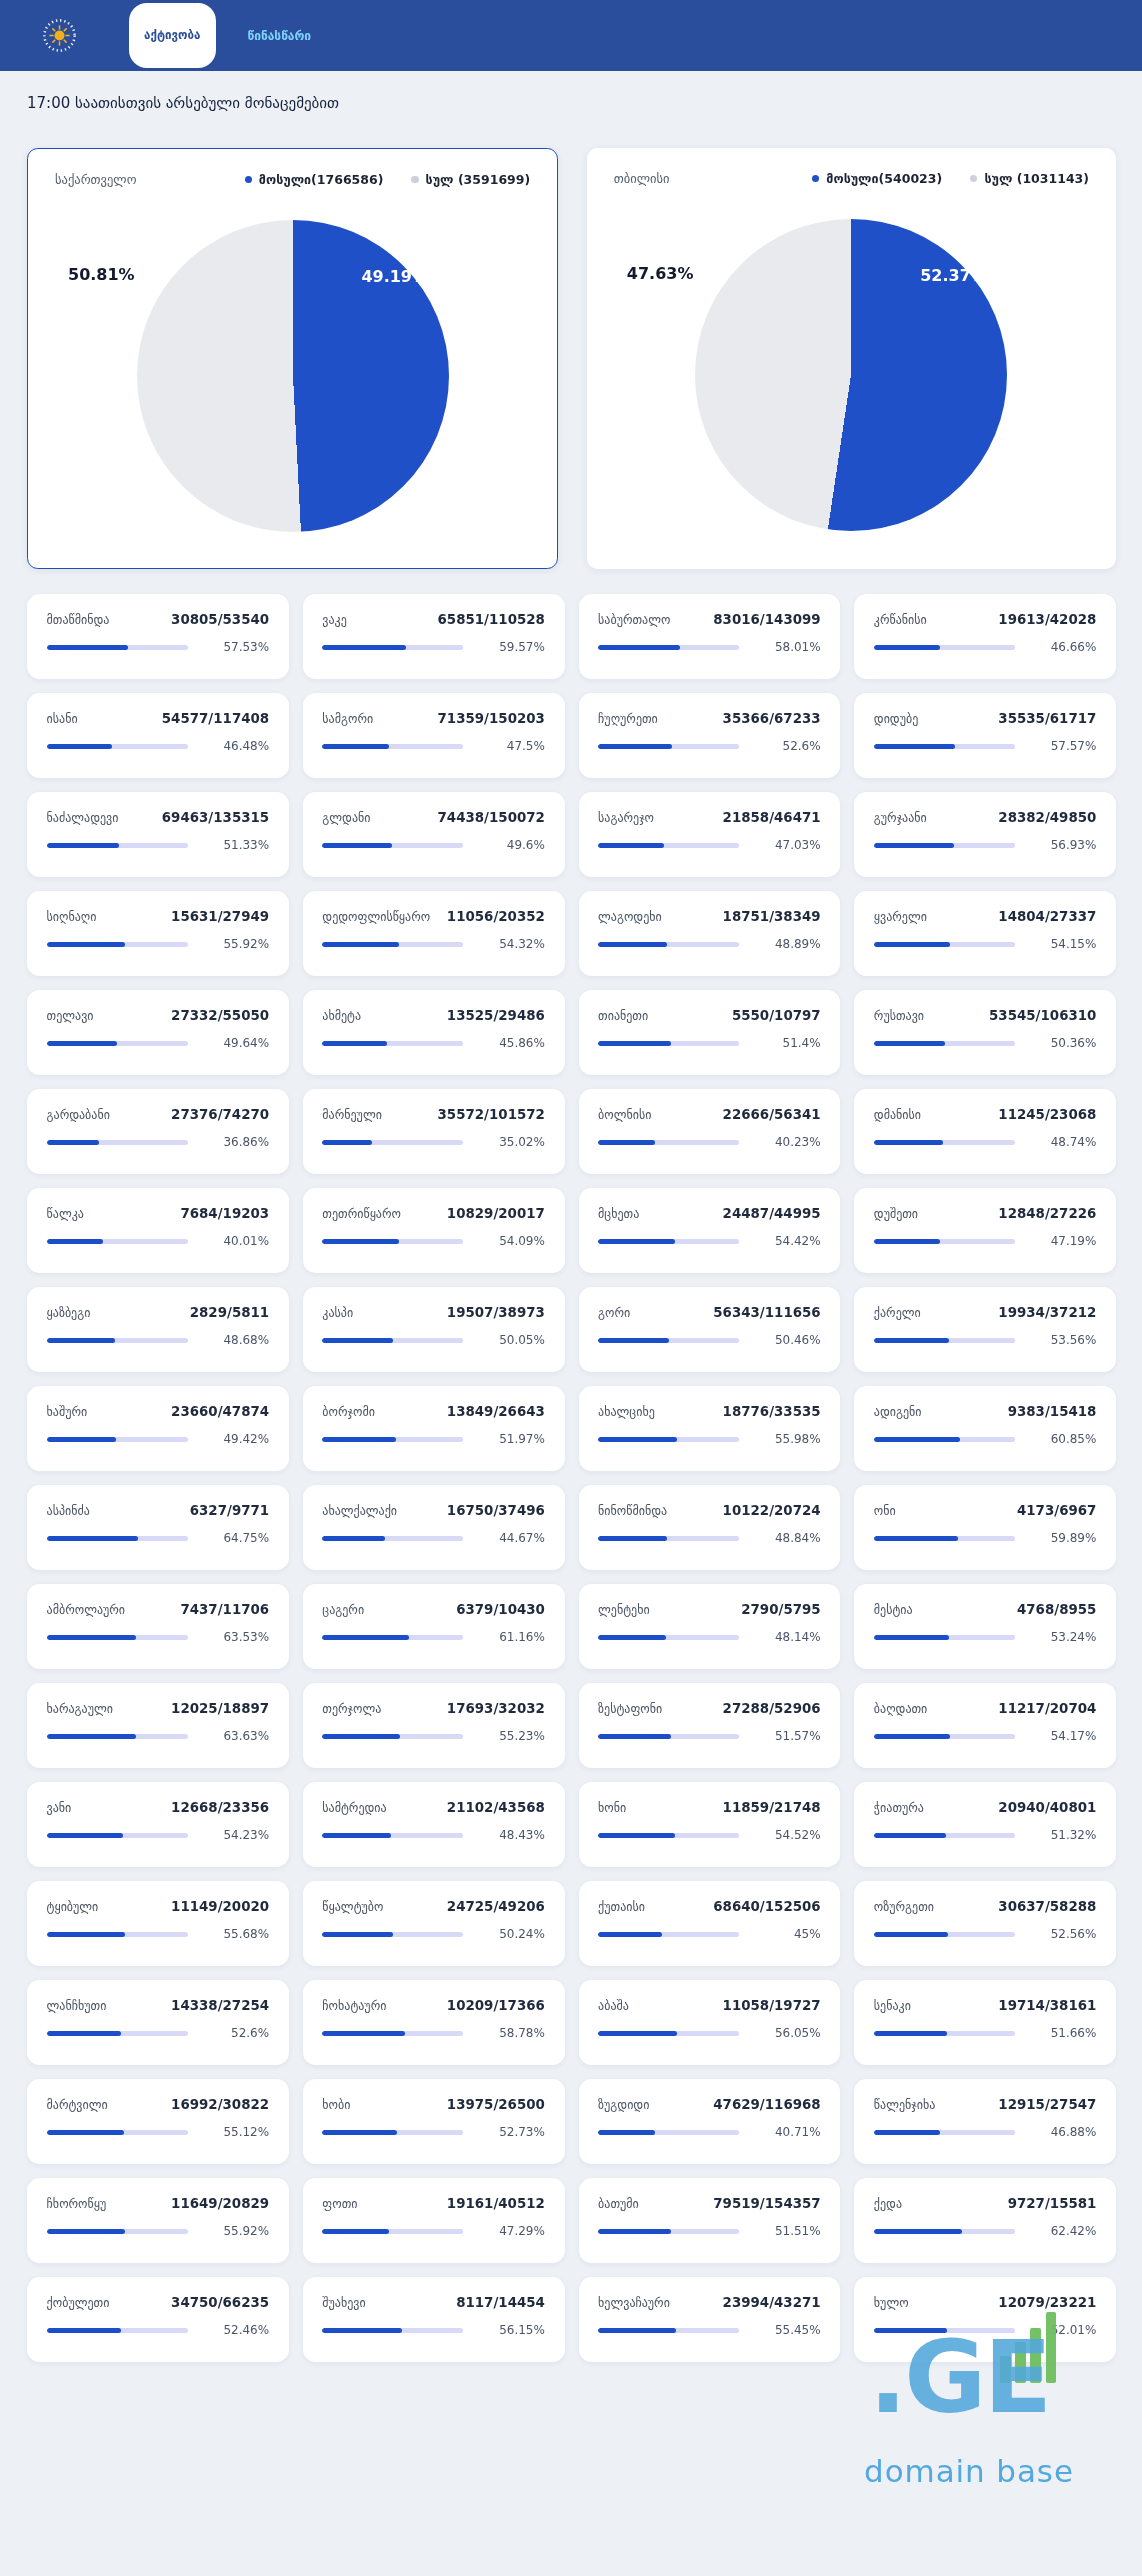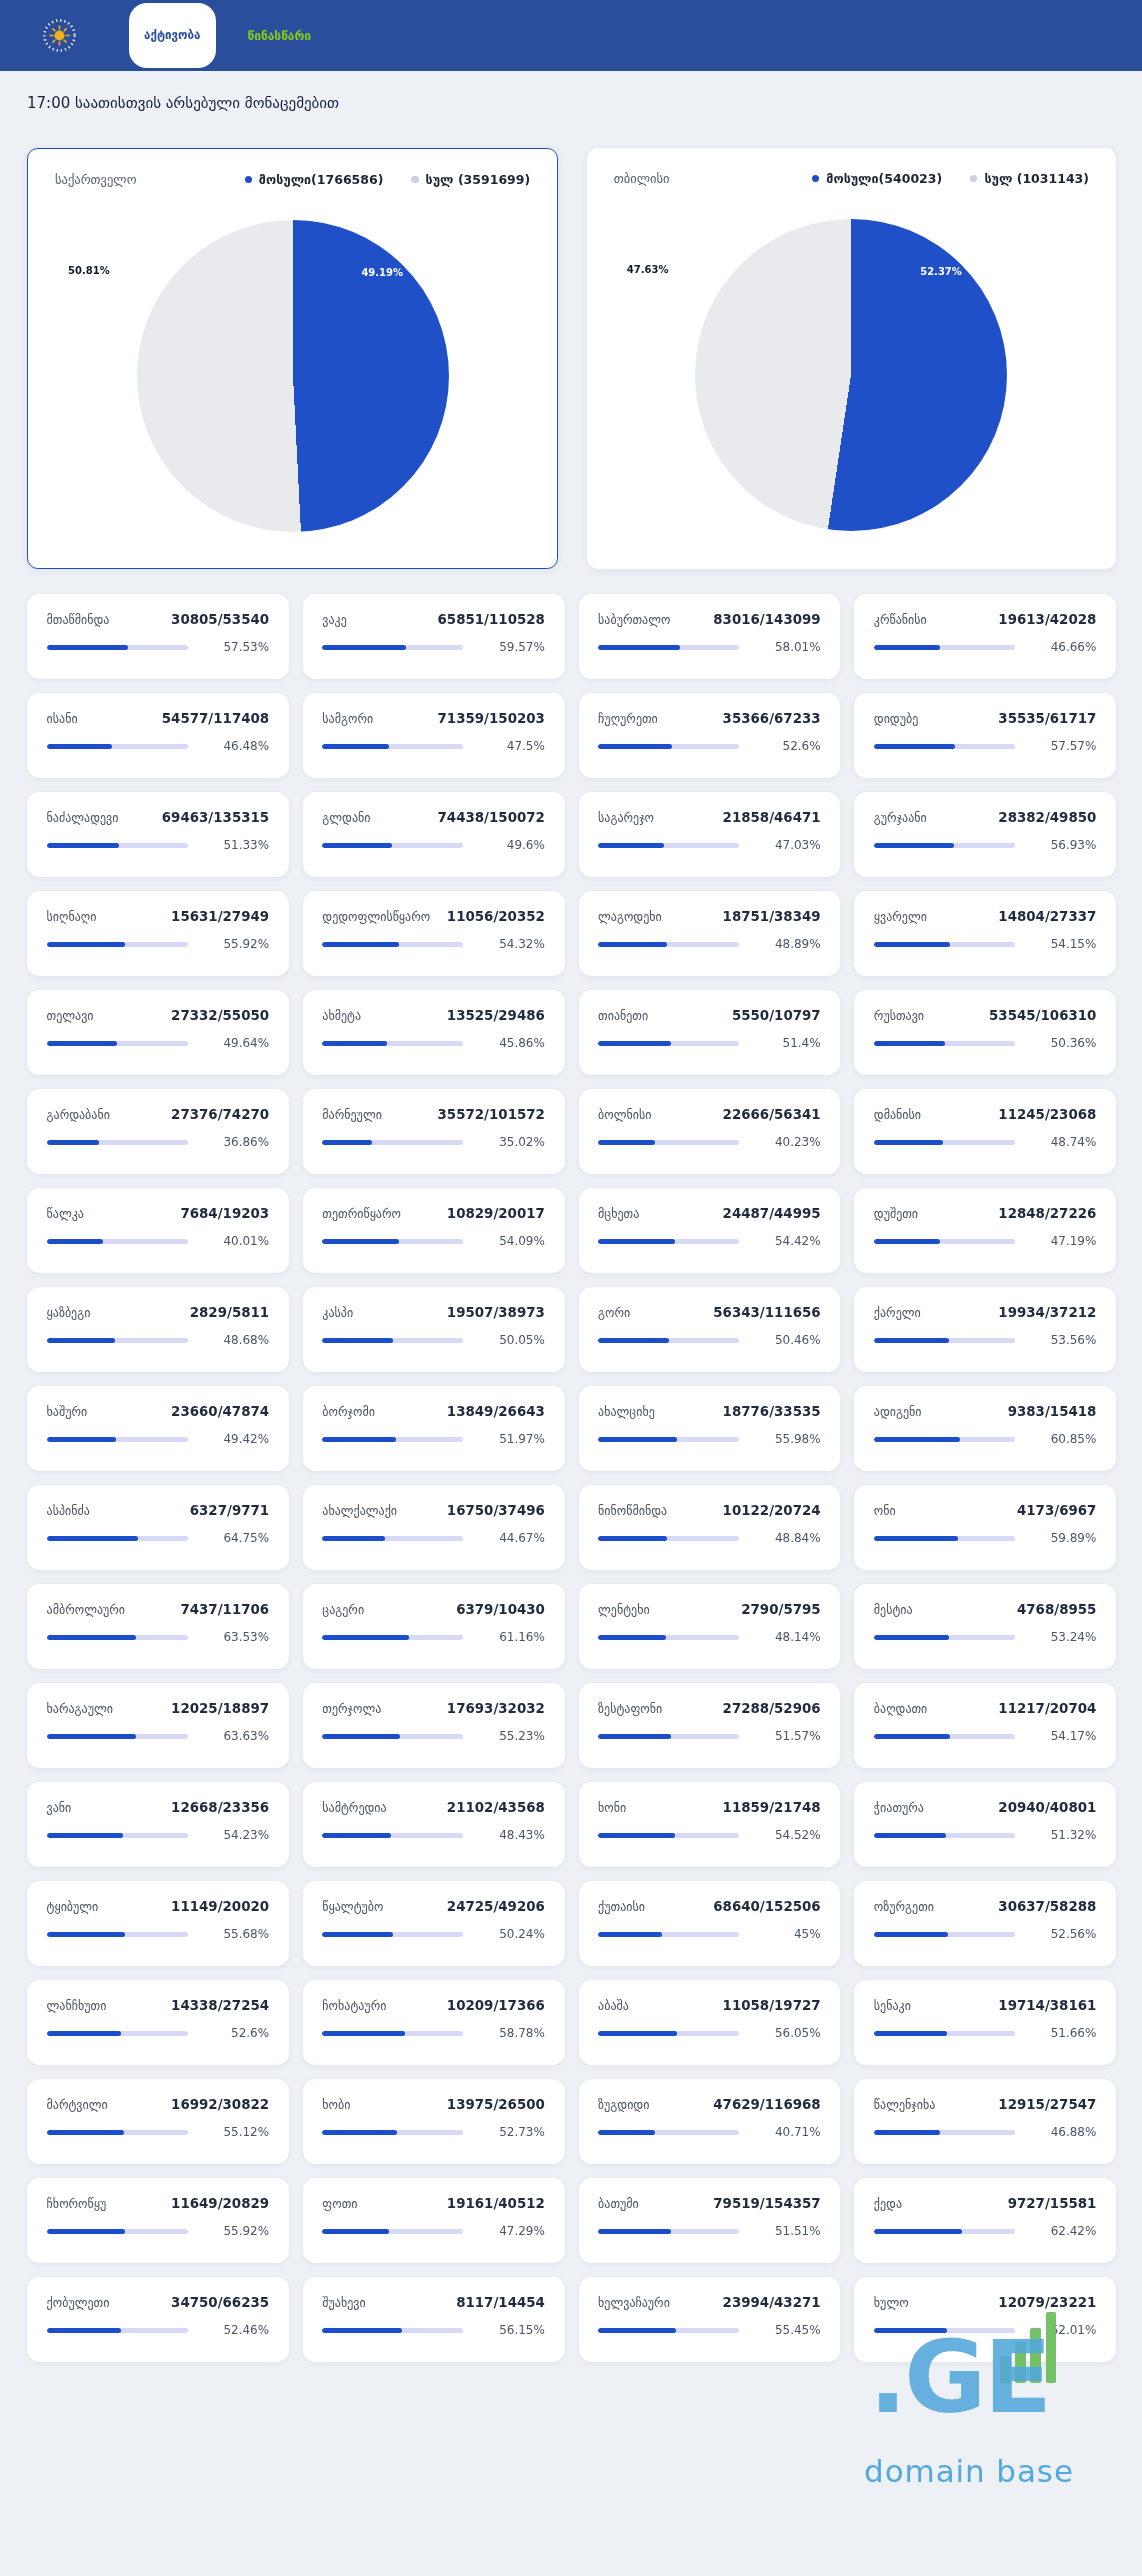--- a/index.html
+++ b/index.html
@@ -3,39 +3,39 @@
 <meta charset="utf-8">
 <style>
   html,body{margin:0;padding:0;background:#edf1f6;}
   body{width:1143px;min-height:2576px;font-family:"DejaVu Sans",sans-serif;position:relative;}
 
   
   .hdr{height:71px;background:#2a4d9c;display:flex;align-items:center;padding-left:41px;box-sizing:border-box;}
   .logo{width:37px;height:37px;flex:0 0 auto;}
   .tab-active{margin-left:51px;background:#ffffff;color:#2a4d9c;font-size:11.6px;font-weight:bold;
     padding:27px 15px;border-radius:18px;line-height:1;cursor:pointer;}
-  .tab-idle{margin-left:32px;color:#84cc16;font-size:12px;font-weight:bold;cursor:pointer;line-height:1;}
+  .tab-idle{margin-left:32px;color:#7dd3fc;font-size:12px;font-weight:bold;cursor:pointer;line-height:1;}
 
   
   .title{margin:23px 27px 0;font-size:15px;font-weight:normal;color:#16213a;}
 
   
   .sumwrap{display:flex;gap:28.6px;margin:36px 27px 0;}
   .sumcard{flex:1;height:421px;background:#fff;border-radius:10.7px;position:relative;
     box-shadow:0 1.8px 7.1px rgba(25,40,90,.07);box-sizing:border-box;}
   .sumcard.selected{border:1.8px solid #1d4fc0;}
   .sumhead{position:absolute;top:23px;left:27px;right:27px;display:flex;justify-content:space-between;align-items:center;}
   .region{font-size:12.5px;color:#55606f;}
   .legend{display:flex;gap:28px;align-items:center;justify-content:center;}
   .litem{display:flex;gap:7.1px;align-items:center;font-size:12.5px;font-weight:bold;color:#1c2434;cursor:pointer;}
   .dot{width:7.1px;height:7.1px;border-radius:50%;}
   .dot-blue{background:#1f50c8;}
   .dot-gray{background:#ccd2da;}
   .pie{position:absolute;top:71px;left:50%;transform:translateX(-50%);width:312px;height:312px;border-radius:50%;}
-  .pie-label{position:absolute;font-size:10px;font-weight:bold;}
+  .pie-label{position:absolute;font-size:16px;font-weight:bold;}
   .pl-left{left:40px;top:116px;color:#121b2e;}
   .pl-right{left:63%;top:118px;color:#ffffff;}
 
   
   .grid{display:grid;grid-template-columns:repeat(4,1fr);column-gap:17px;row-gap:19px;margin:25px 27px 28px;gap:14px;}
   .mcard{background:#fff;border-radius:12.5px;height:85px;box-sizing:border-box;padding:18px 19.6px 0;
     box-shadow:0 1.8px 5.4px rgba(30,40,90,.06);cursor:pointer;}
   .mtop{display:flex;justify-content:space-between;align-items:baseline;}
   .name{font-size:12px;color:#4b5563;}
   .frac{font-size:13.4px;font-weight:bold;color:#1f2a3d;}

